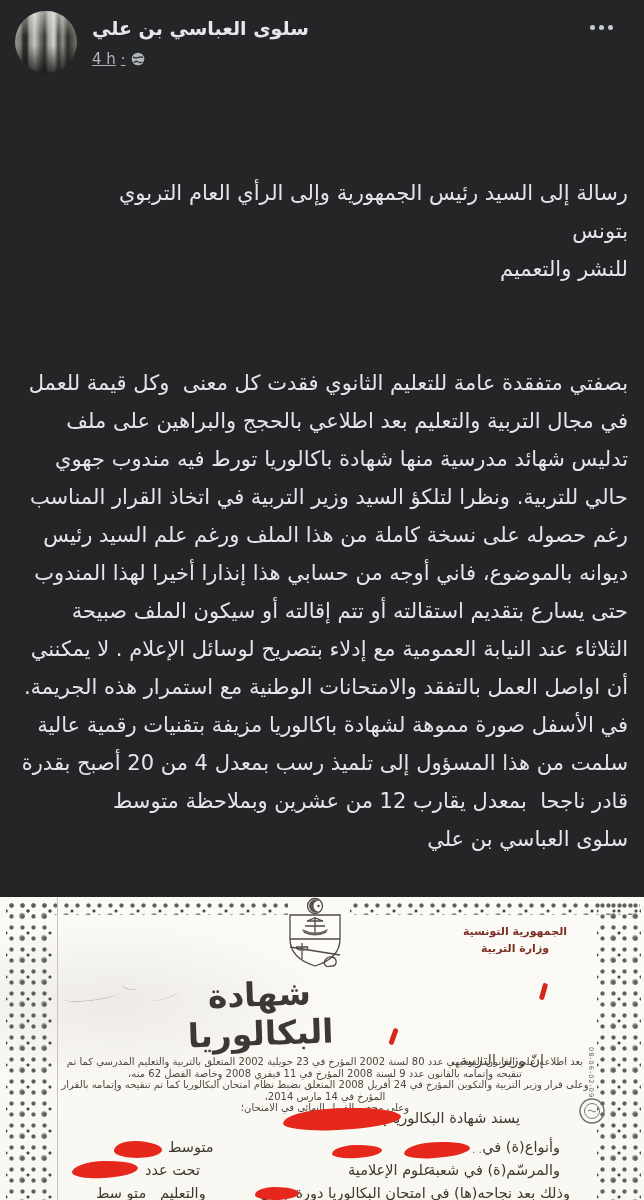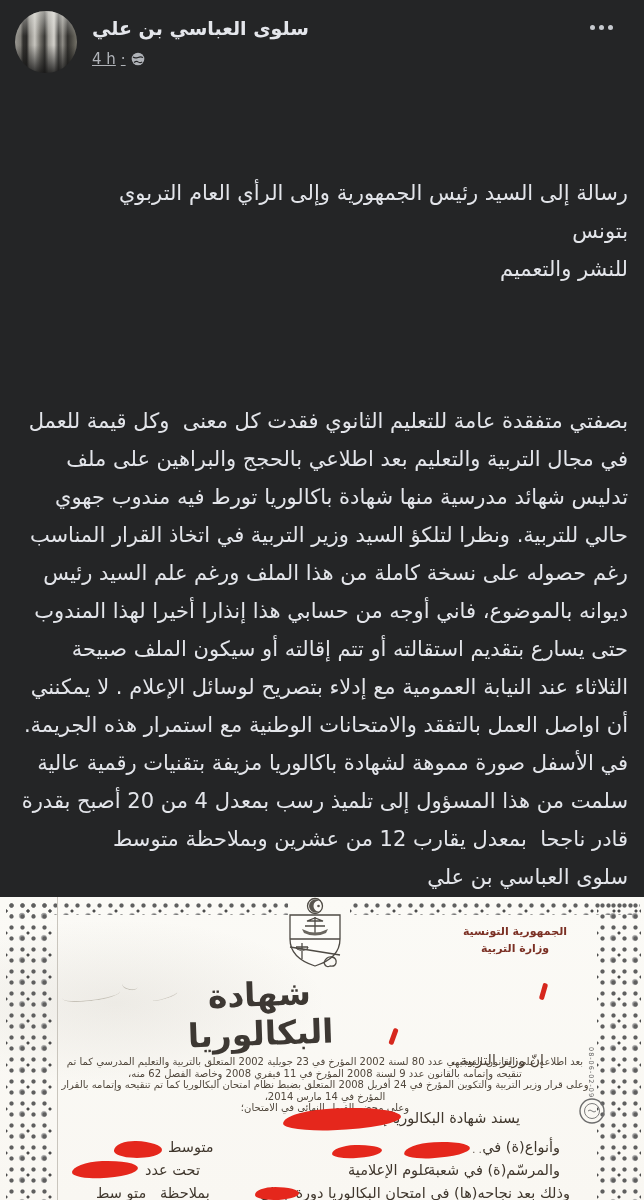--- a/index.html
+++ b/index.html
@@ -45,21 +45,21 @@
   }
   .more-btn i { width:5px; height:5px; border-radius:50%; background:#c6c9ce; }
 
   
   .post-body {
     position:absolute; top:92px; left:0; width:644px; height:805px;
     padding:6px 16px 8px 16px; direction:rtl; text-align:right;
     font-size:21px; line-height:38px; color:#e3e5ea;
     white-space:pre-wrap; overflow:hidden;
   }
-  .post-body .para2 { margin-top:38px; }
+  .post-body .para2 { }
 
   
   .certificate {
     position:absolute; top:897px; left:0; width:644px; height:303px;
     background:
       radial-gradient(ellipse 300px 120px at 18% 35%, rgba(120,110,95,.10), rgba(0,0,0,0) 70%),
       linear-gradient(180deg, #fbfaf6 0%, #f9f7f2 100%);
     overflow:hidden; cursor:pointer;
     color:#43392f; direction:rtl;
   }
@@ -208,21 +208,21 @@
   <div class="cert-row r-right" style="top:242px; left:168px;">متوسط</div>
   <div class="redaction blob" style="left:114px; top:244px; width:48px; height:17px; transform:rotate(2deg);"></div>
 
   <div class="cert-row r-right" style="top:265px; right:84px;">والمرسّم(ة) في شعبة</div>
   <div class="cert-row r-right" style="top:265px; left:348px;">علوم الإعلامية</div>
   <div class="cert-row r-right" style="top:265px; left:145px;">تحت عدد</div>
   <div class="redaction blob" style="left:72px; top:264px; width:66px; height:17px; transform:rotate(-2deg);"></div>
 
   <div class="cert-row r-right" style="top:288px; right:74px;">وذلك بعد نجاحه(ها) في امتحان البكالوريا دورة جوان</div>
   <div class="redaction blob" style="left:255px; top:290px; width:44px; height:13px;"></div>
-  <div class="cert-row r-right" style="top:288px; left:160px;">بملاحظة</div>
+  <div class="cert-row r-right" style="top:288px; left:160px;">والتعليم</div>
   <div class="cert-row r-right" style="top:288px; left:96px;">متو سط</div>
 
   <div class="side-code">08-06-02-09</div>
 
   <div class="stamp">
     <svg width="28" height="28" viewBox="0 0 28 28" fill="none" stroke="#6d6d6d">
       <circle cx="14" cy="14" r="12" stroke-width="1.4"></circle>
       <circle cx="14" cy="14" r="7.5" stroke-width="0.9"></circle>
       <path d="M10 14 q2 -2 4 0 q2 2 4 0" stroke-width="0.9"></path>
     </svg>

